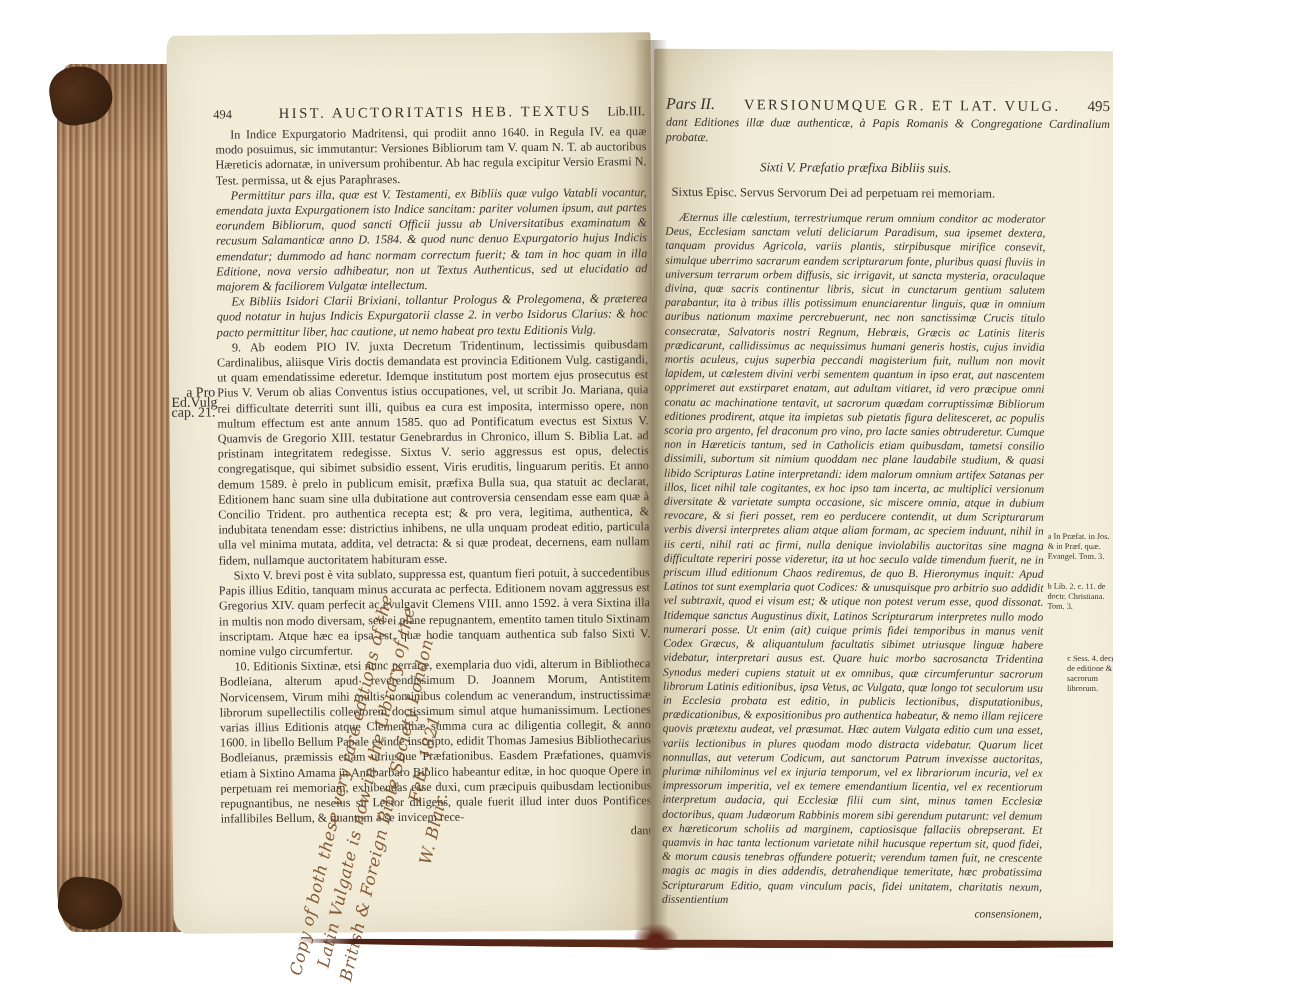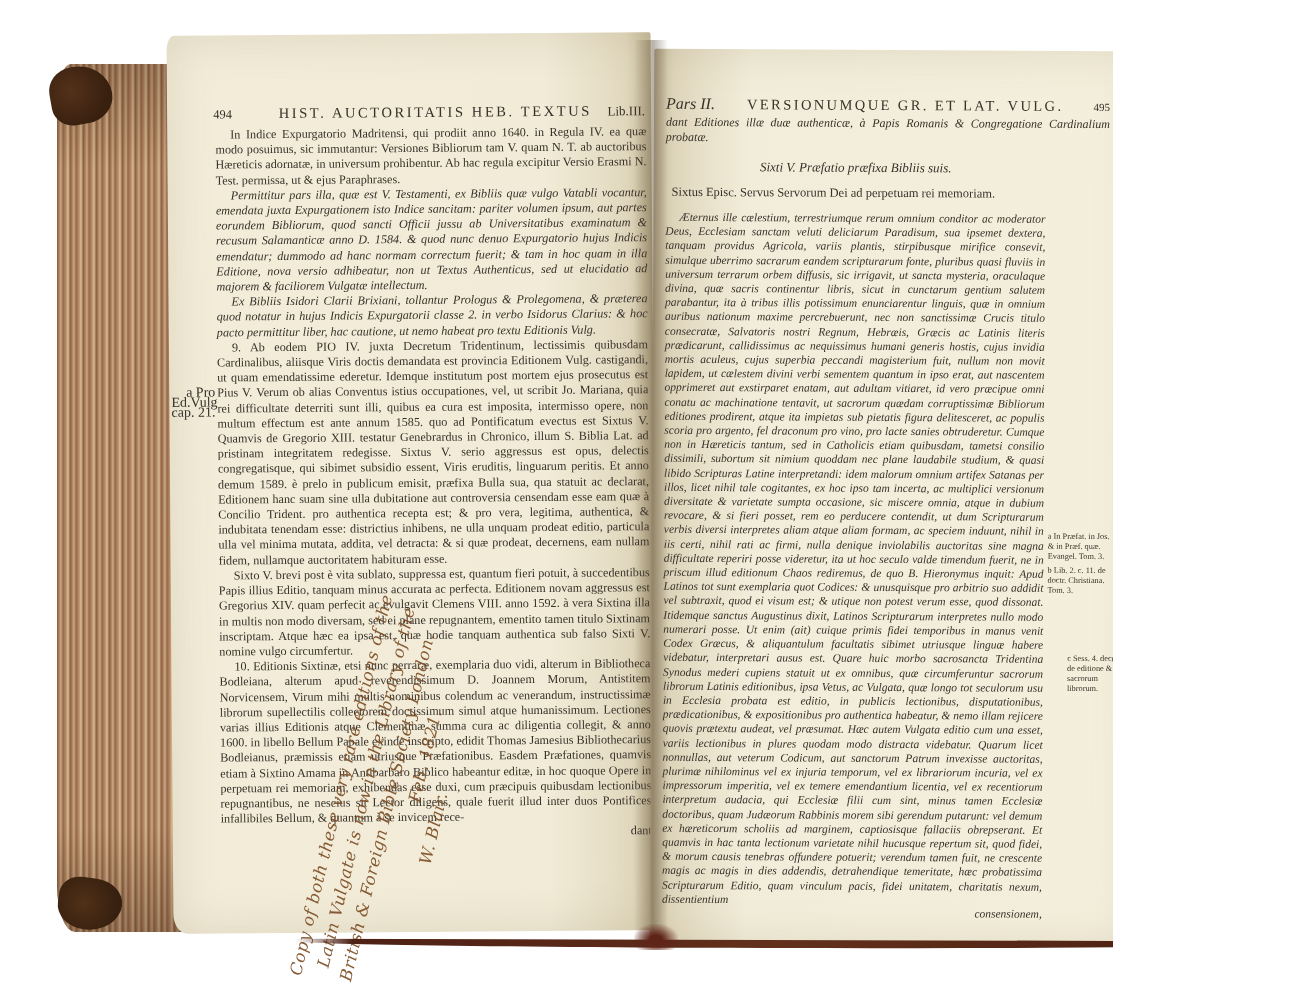--- a/index.html
+++ b/index.html
@@ -66,29 +66,29 @@
   .m-line{white-space:nowrap;}
   .m-line:nth-child(2){margin-left:14px;}
   .m-line:nth-child(3){margin-left:6px;}
   .m-line:nth-child(4){margin-left:196px;}
   .m-line:nth-child(5){margin-left:138px;}
 
   
   .rp-head{position:absolute;left:12px;top:46px;width:444px;display:flex;align-items:baseline;}
   .rp-part{font-size:16px;font-style:italic;margin-right:8px;}
   .rp-title{flex:1;text-align:center;font-size:14.5px;letter-spacing:2.4px;white-space:nowrap;}
-  .rp-pageno{font-size:11px;margin-left:6px;}
+  .rp-pageno{font-size:15px;margin-left:6px;}
   .rp-col{position:absolute;left:12px;top:66px;width:444px;}
   .rp-cont{font-size:12px;line-height:15px;text-align:justify;font-style:italic;margin:0;}
   .rp-heading{font-style:italic;font-size:13px;text-align:center;width:380px;margin:14px 0 10px 0;}
   .rp-salut{font-size:12.5px;margin:0 0 10px 6px;}
   .rp-body-wrap{position:relative;width:444px;}
   .rp-body{width:380px;font-size:11.5px;line-height:14.2px;text-align:justify;font-style:italic;margin:0;text-indent:14px;}
   .rp-sidenote{position:absolute;left:384px;width:62px;font-size:8.3px;line-height:10px;font-style:normal;}
-  .rp-note-a{top:320px;} .rp-note-b{top:354px;} .rp-note-c{top:442px;margin-left:20px;}
+  .rp-note-a{top:320px;} .rp-note-b{top:370px;} .rp-note-c{top:442px;margin-left:20px;}
   .rp-catch{width:380px;text-align:right;font-style:italic;font-size:11.5px;margin:0;}
 </style>
 </head>
 <body>
 
 <div class="photo">
 
   <div class="fore-edge-left"></div>
   <div class="leather-corner-tl"></div>
   <div class="leather-corner-bl"></div>

